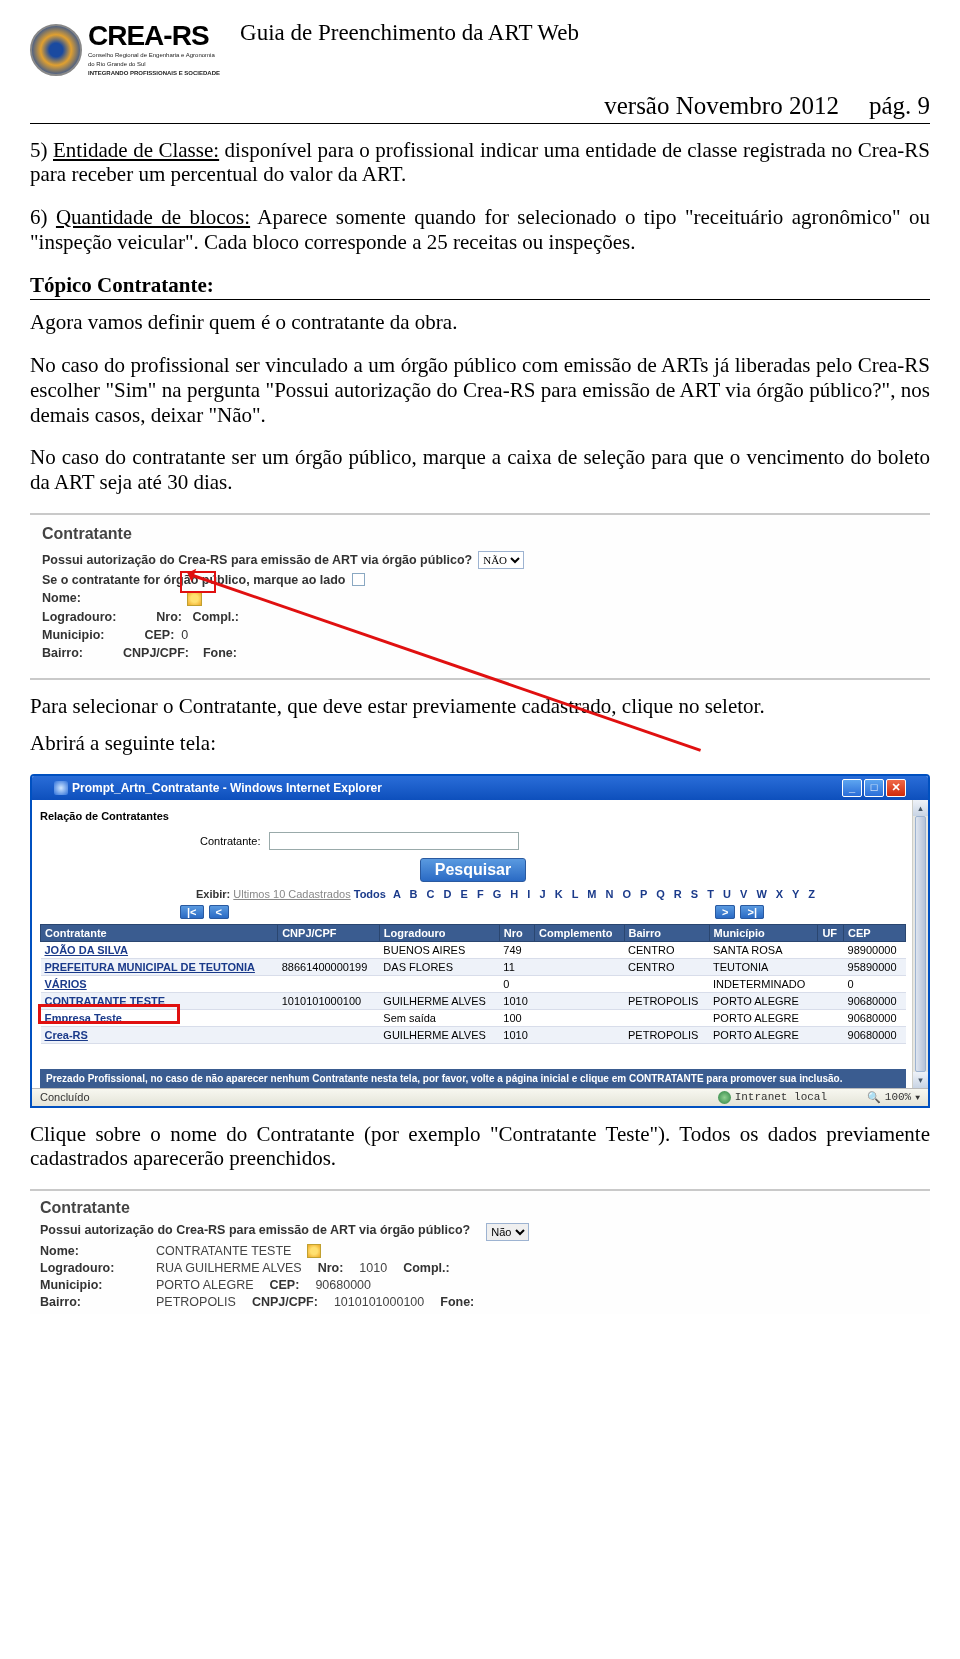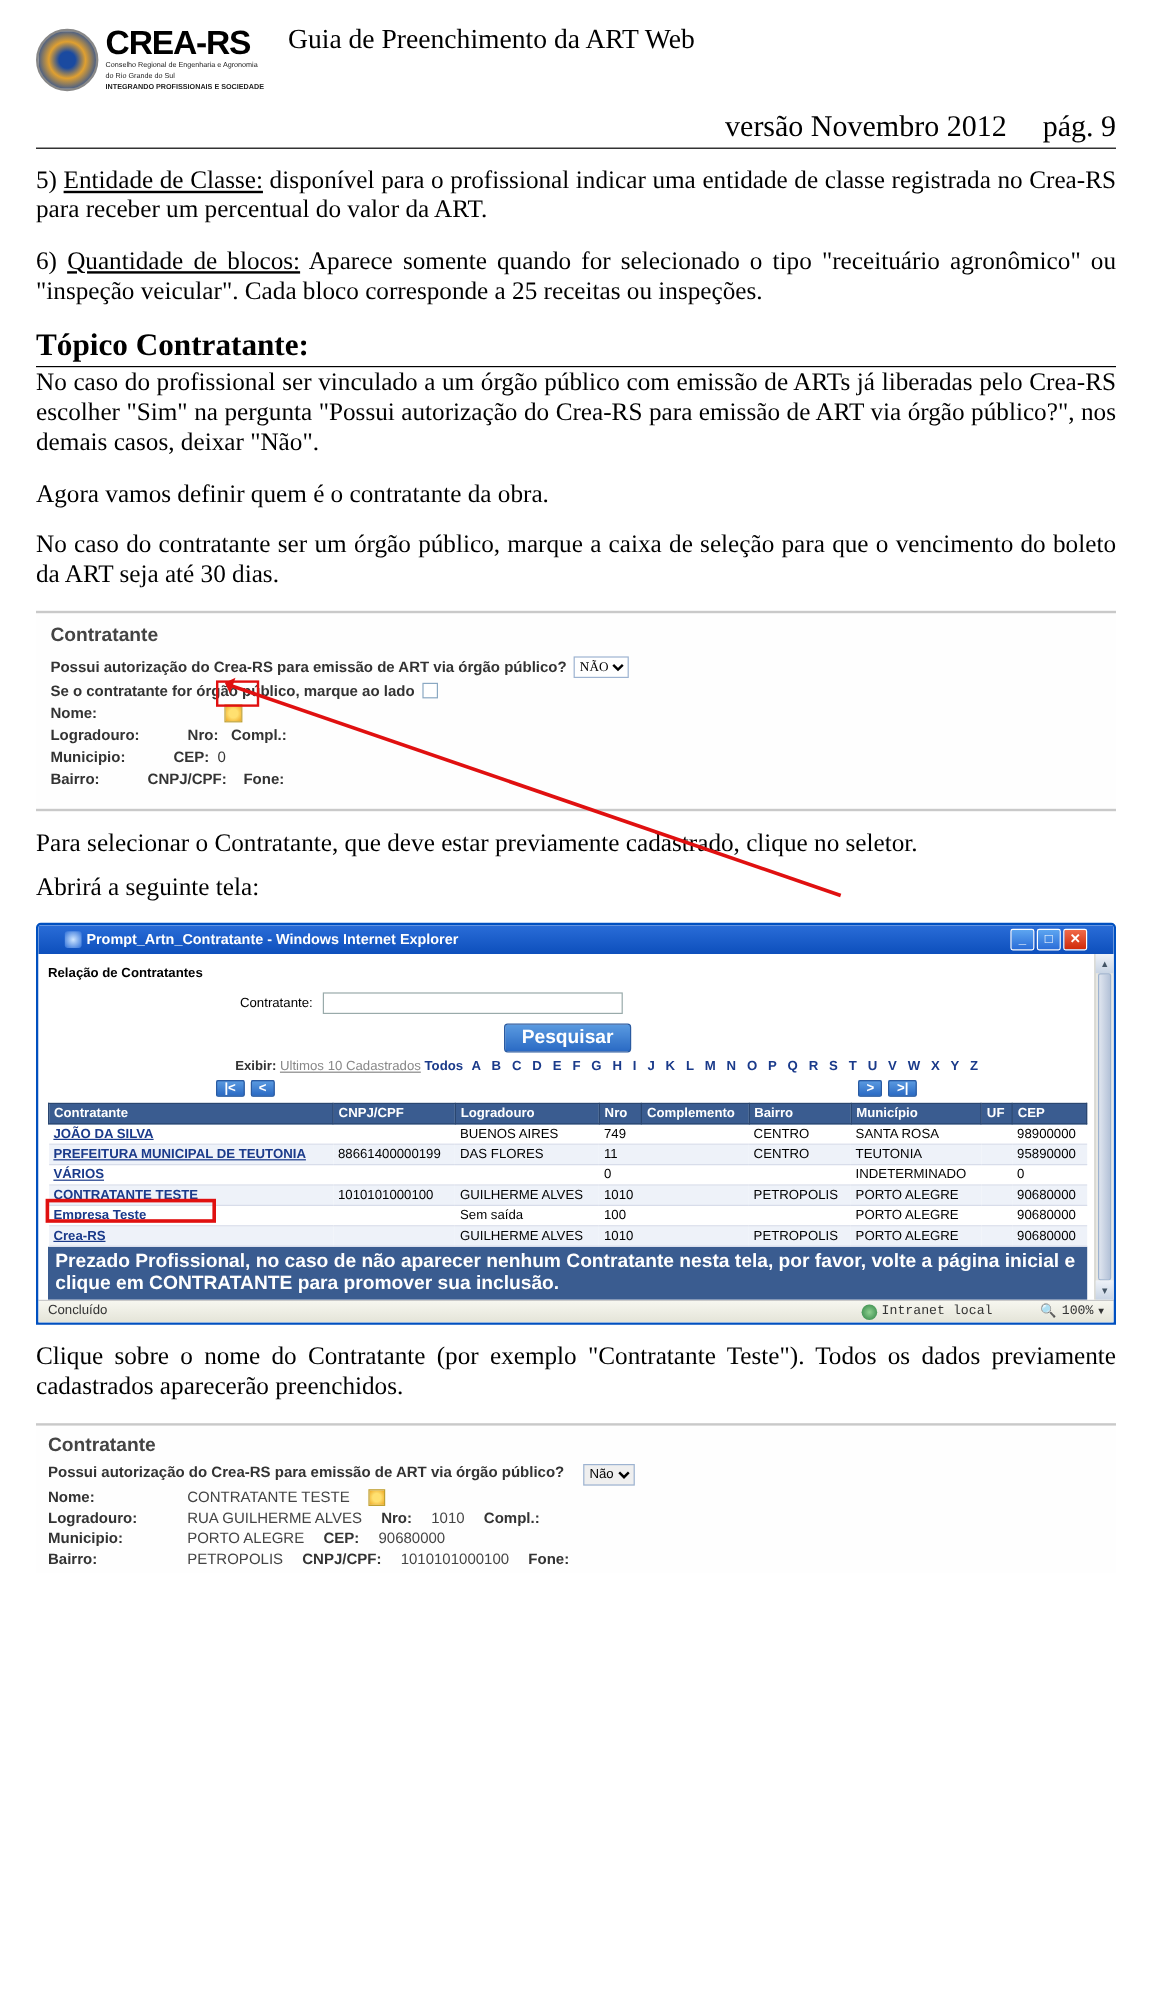--- a/index.html
+++ b/index.html
@@ -68,21 +68,21 @@
     font-size: 21px;
     text-align: justify;
     line-height: 1.18;
     margin-top: 14px;
   }
   .body-text p { margin: 0 0 18px 0; }
   .underline { text-decoration: underline; }
   .section-head {
     border-bottom: 1px solid #000;
     font-weight: bold;
-    font-size: 26px;
+    font-size: 21px;
     padding-bottom: 2px;
     margin-top: 4px;
   }
 
   
   .ss {
     font-family: Tahoma, Arial, sans-serif;
     background: #fefefe;
     border-top: 2px solid #c9c9c9;
     border-bottom: 2px solid #c9c9c9;
@@ -187,22 +187,23 @@
     background: #3a5c90; color:#fff; font-weight:bold; text-align:left;
     padding: 2px 4px; border:1px solid #2a4670;
   }
   .ie-table td {
     padding: 2px 4px; border-bottom: 1px solid #d8ddea;
     vertical-align: top;
   }
   .ie-table tr:nth-child(even) td { background: #eef2f9; }
   .ie-table .namelink { color:#1a3a8a; text-decoration:underline; font-weight:bold;}
   .ie-note {
-    background:#3a5c90; color:#fff; font-size:16px; font-weight:bold;
+    background:#3a5c90; color:#fff; font-size:10px; font-weight:bold;
     padding: 4px 6px;
+    margin-top: 25px;
   }
   .ie-status {
     background: linear-gradient(to bottom, #f7f7f0, #e4e4d8);
     border-top:1px solid #bbb;
     display:flex; justify-content:space-between; 
     font-size:11px; padding:2px 8px; color:#333;
   }
   .ie-status .zone, .ie-status .zoom { display:flex; align-items:center; gap:4px;font-family:Liberation Mono, monospace; }
   .globe { width:13px; height:13px; border-radius:50%; background: radial-gradient(circle,#8fd090,#2a8040);}
   .ie-scroll { position:absolute; right:0; top:0; bottom:0; width:16px; background:#e7e7e2; border-left:1px solid #cfcfc8;}
@@ -251,22 +252,22 @@
   <div class="body-text">
     <p>
       <span>5) </span><span class="underline">Entidade de Classe:</span><span> disponível para o profissional indicar uma entidade de classe registrada no Crea-RS para receber um percentual do valor da ART.</span>
     </p>
     <p>
       <span>6) </span><span class="underline">Quantidade de blocos:</span><span> Aparece somente quando for selecionado o tipo "receituário agronômico" ou "inspeção veicular". Cada bloco corresponde a 25 receitas ou inspeções.</span>
     </p>
 
     <div class="section-head">Tópico Contratante:</div>
 
+    <p style="margin-top:10px">Agora vamos definir quem é o contratante da obra.</p>
     <p>No caso do profissional ser vinculado a um órgão público com emissão de ARTs já liberadas pelo Crea-RS escolher "Sim" na pergunta "Possui autorização do Crea-RS para emissão de ART via órgão público?", nos demais casos, deixar "Não".</p>
-    <p style="margin-top:10px">Agora vamos definir quem é o contratante da obra.</p>
     <p>No caso do contratante ser um órgão público, marque a caixa de seleção para que o vencimento do boleto da ART seja até 30 dias.</p>
   </div>
 
   <div class="ss">
     <div class="ss-title">Contratante</div>
     <div class="q1">
       <span>Possui autorização do Crea-RS para emissão de ART via órgão público?</span>
       <select>
         <option>NÃO</option>
       </select>

